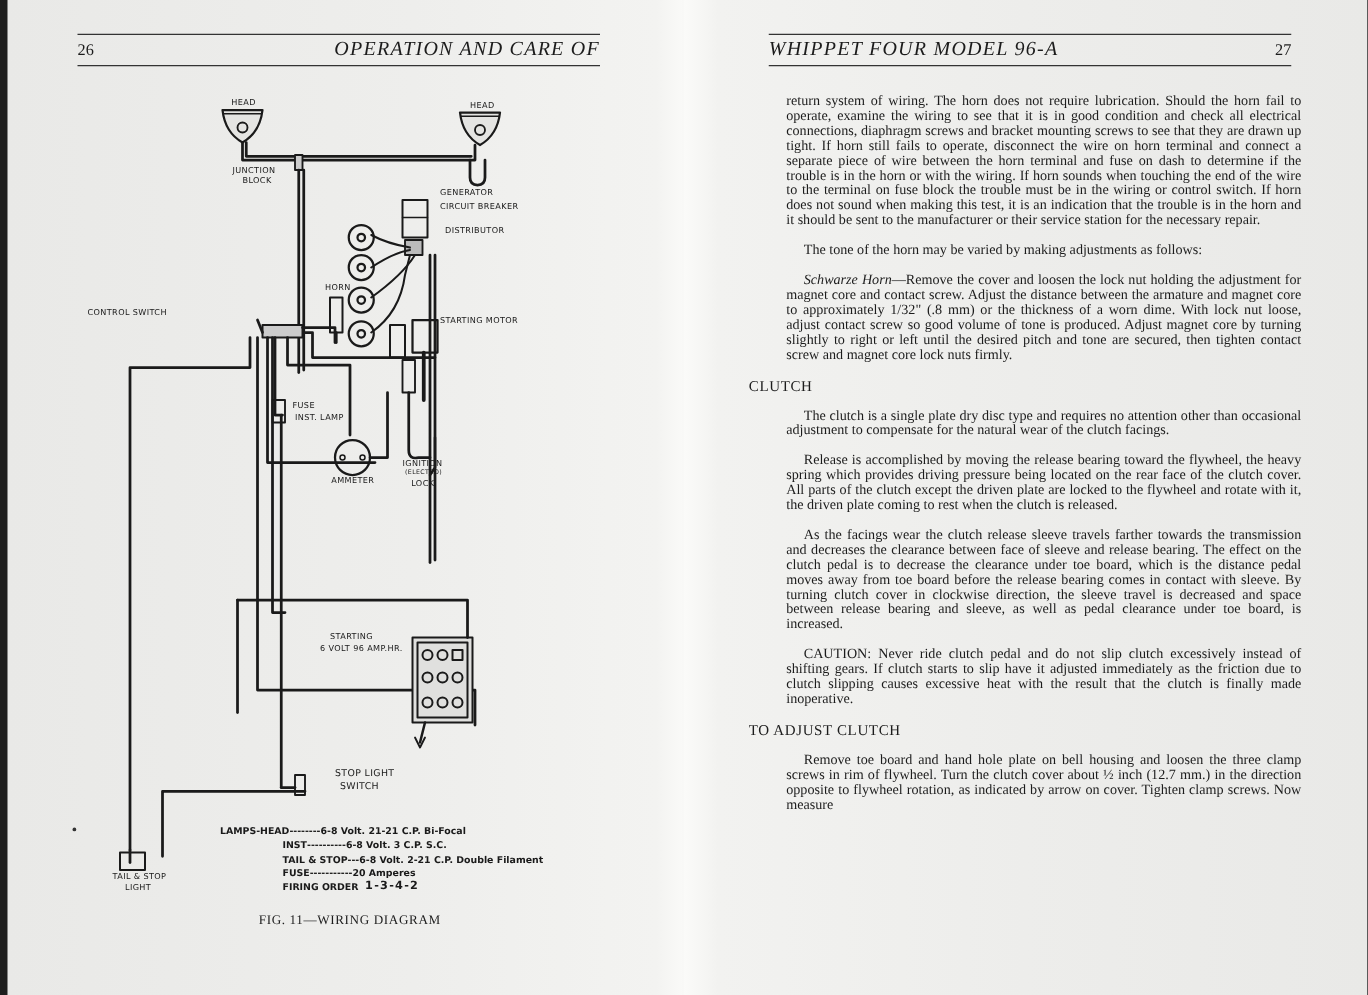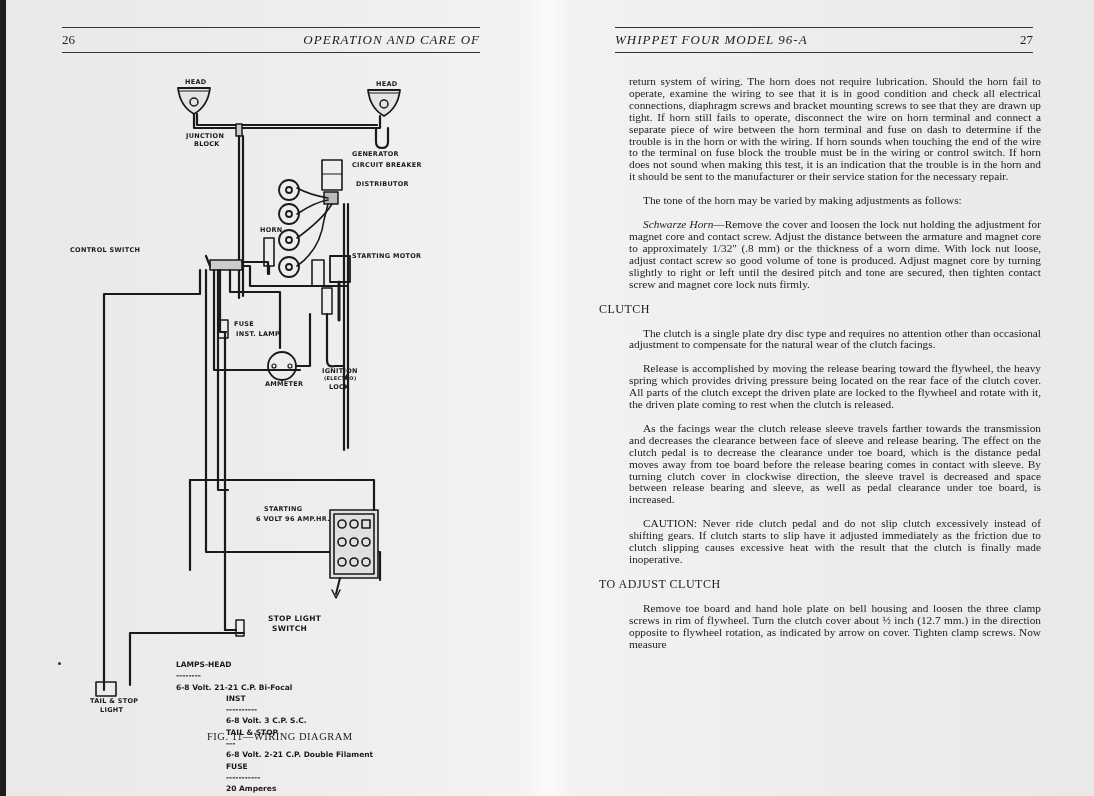--- a/index.html
+++ b/index.html
@@ -10,29 +10,29 @@
   .page { position: absolute; top: 0; height: 796px; background: #ececea; }
   .page.left { left: 6px; width: 541px; background: linear-gradient(to right, #e9e9e7 0%, #eeeeec 60%, #f3f3f1 96%, #fafaf8 100%); }
   .page.right { left: 547px; width: 547px; background: linear-gradient(to right, #fbfbf9 0%, #f2f2f0 5%, #ededeb 50%, #e9e9e7 100%); }
   .left-edge { position: absolute; left: 0; top: 0; width: 7px; height: 796px; background: #1e1e1e; }
   .gutter { position: absolute; left: 546px; top: 0; width: 3px; height: 796px; background: #f8f8f6; }
 
   .header { position: absolute; top: 27px; height: 26px; border-top: 1.5px solid #333; border-bottom: 1.5px solid #333; display: flex; align-items: center; justify-content: space-between; font-size: 13px; }
   .page.left .header { left: 56px; width: 418px; }
   .page.right .header { left: 68px; width: 418px; }
   .header .pnum { font-size: 13px; }
-  .header .title { font-style: italic; letter-spacing: 1px; text-transform: uppercase; font-size: 13px; }
+  .header .title { font-style: italic; letter-spacing: 1px; text-transform: uppercase; font-size: 16px; }
 
   
   .diagram { position: absolute; left: 54px; top: 70px; width: 420px; height: 630px; }
   .diagram svg { position: absolute; left: 0; top: 0; }
-  .lbl { position: absolute; font-family: "DejaVu Sans", sans-serif; font-weight: bold; font-size: 6.5px; letter-spacing: 0.3px; color: #1a1a1a; white-space: nowrap; line-height: 1; }
+  .lbl { position: absolute; font-family: "DejaVu Sans", sans-serif; font-weight: normal; font-size: 6.5px; letter-spacing: 0.3px; color: #1a1a1a; white-space: nowrap; line-height: 1; }
 
   .specs { position: absolute; left: 170px; top: 659px; font-family: "DejaVu Sans", sans-serif; font-weight: bold; font-size: 7.5px; color: #1a1a1a; line-height: 11.3px; white-space: nowrap; }
-  .specs .row { display: flex; flex-direction: column; }
+  .specs .row { display: flex; }
   .specs .k { display: inline-block; }
   .specs .firing { font-size: 9px; letter-spacing: 1px; }
   .caption { position: absolute; left: 201px; top: 731px; font-size: 10.5px; letter-spacing: 0.5px; font-family: "Liberation Serif", serif; }
 
   
   .body { position: absolute; left: 70px; top: 64px; width: 436px; font-size: 11.3px; line-height: 11.9px; text-align: justify; }
   .body p { text-indent: 14px; margin: 12px; }
   .body p.noindent { text-indent: 0; }
   .body h3 { font-weight: normal; font-size: 12px; letter-spacing: 0.5px; margin: 2px 0 0 -18px; line-height: 13px; }
   .body em { font-style: italic; }

